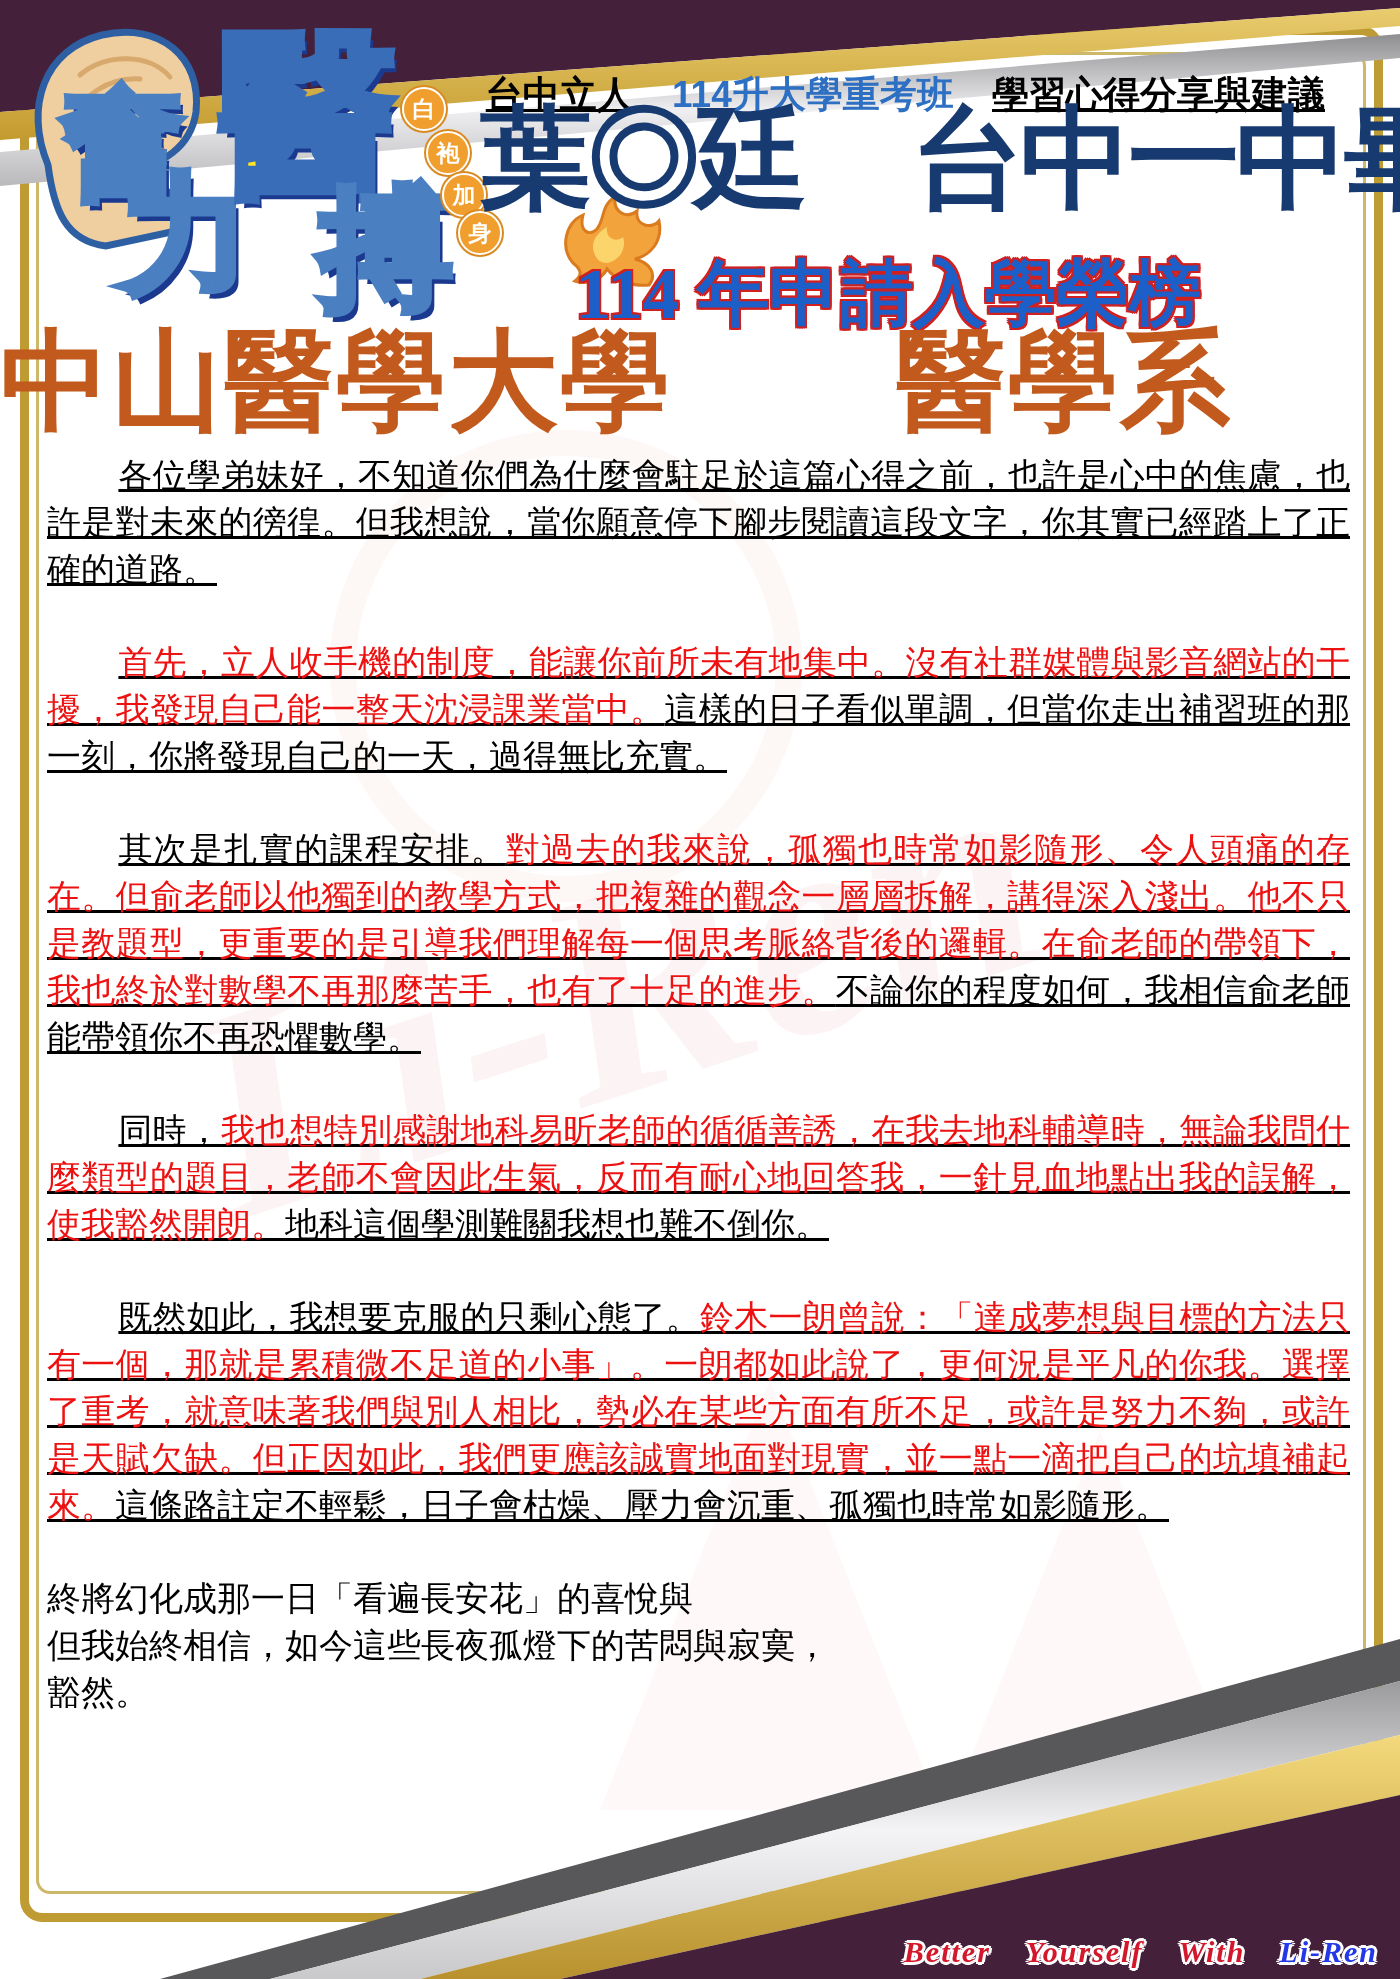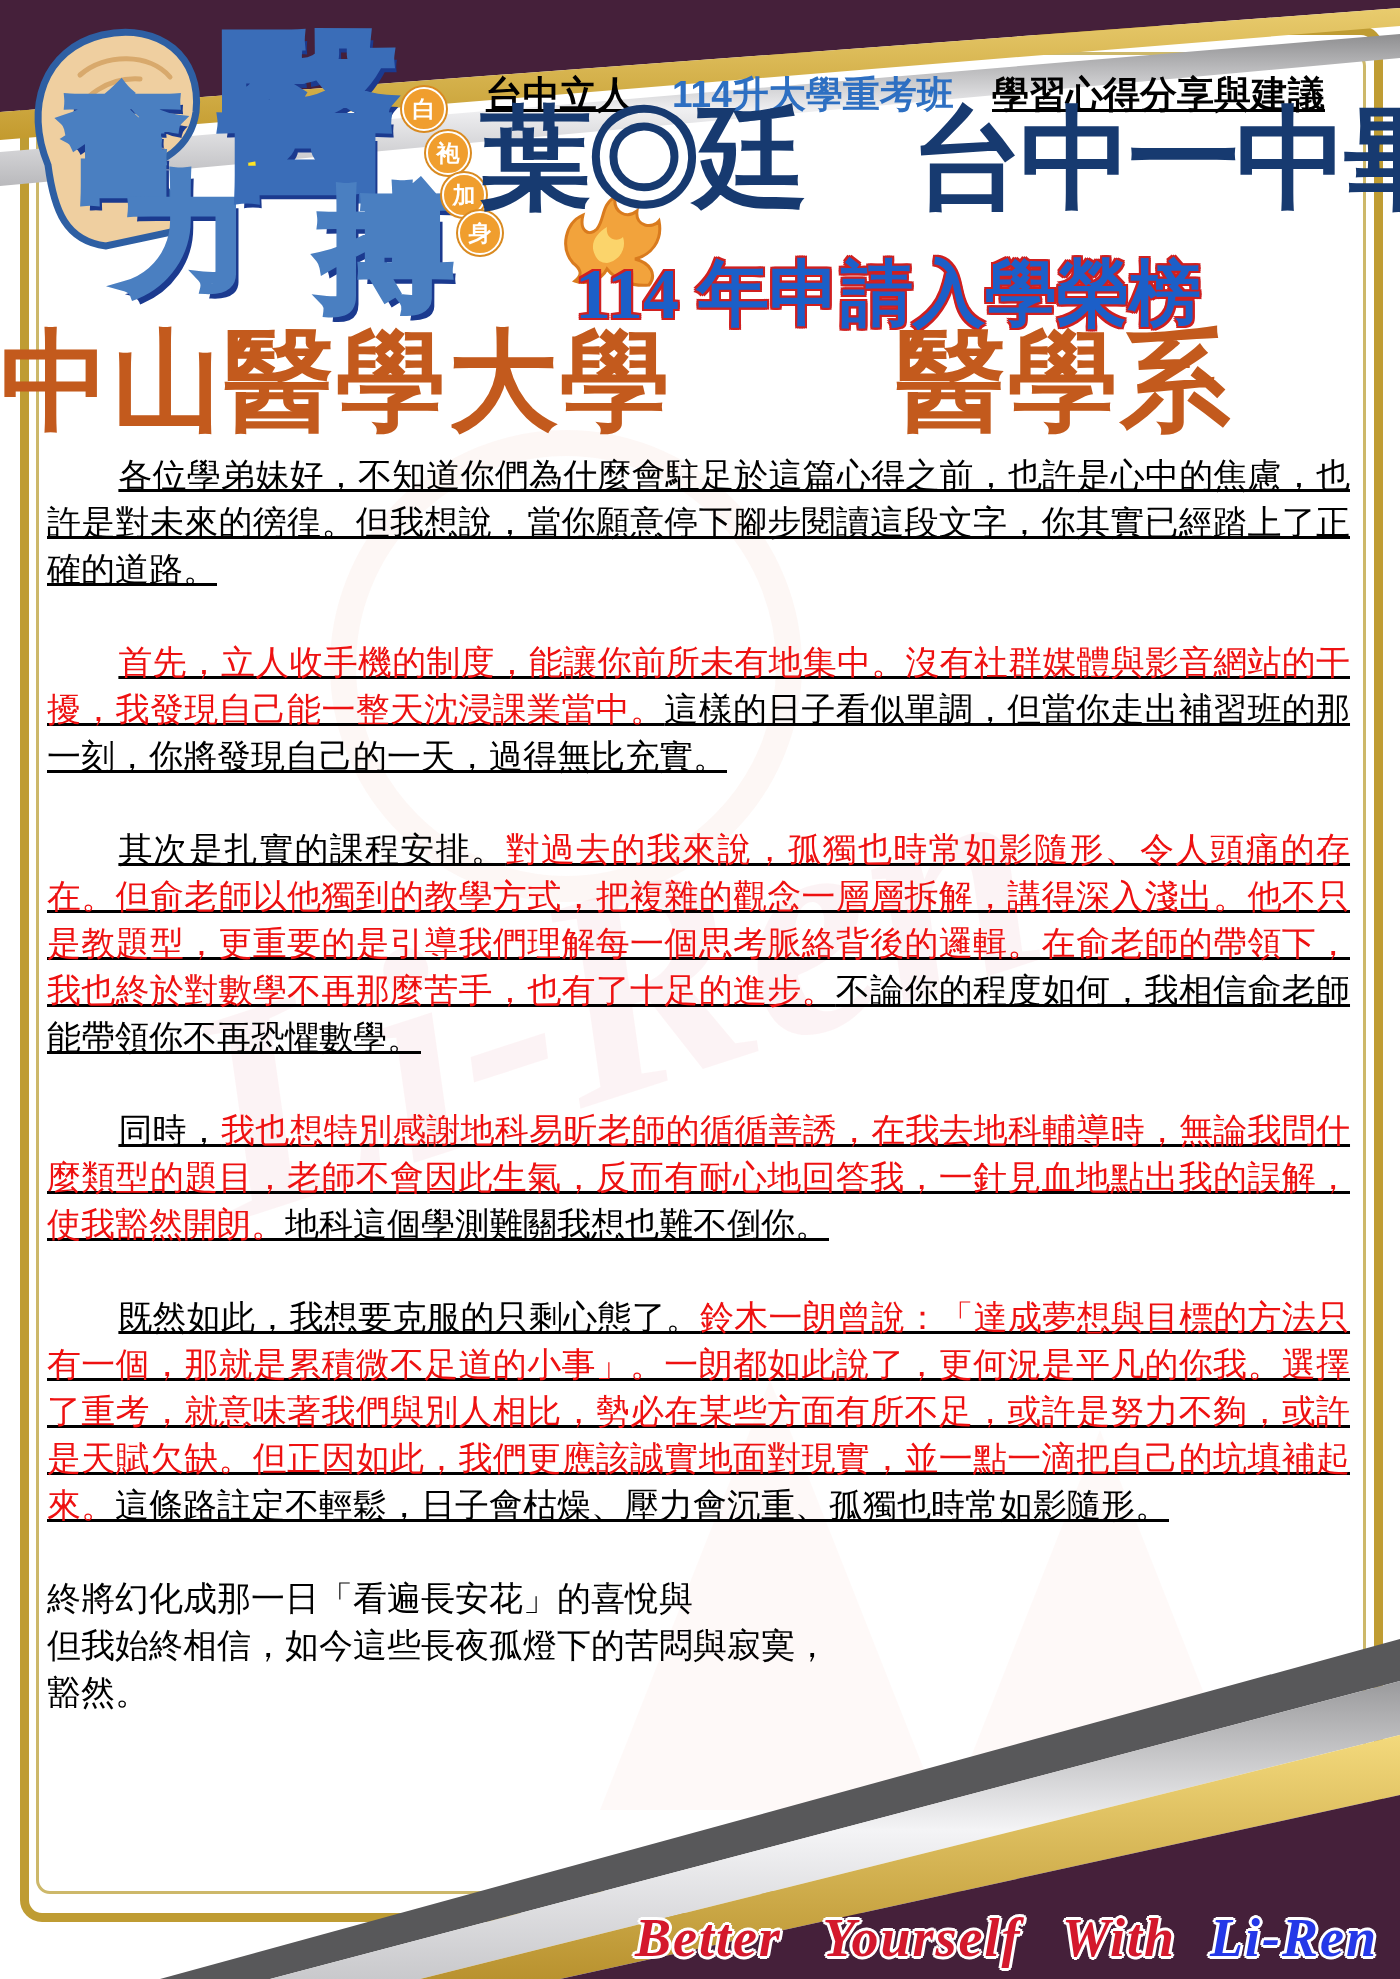--- a/index.html
+++ b/index.html
@@ -66,21 +66,21 @@
   .body-text{position:absolute;left:47px;top:452px;width:1303px;z-index:2;
              font-size:34px;line-height:47px;color:#000;text-align:justify;}
   .para{text-indent:2.1em;margin:0 0 46px 0;text-decoration:underline;}
   .para .red{color:#EE1111;}
   .para .black{color:#000;}
   .closing-line{text-indent:0;margin:0;text-align:left;}
 
   
   .bottom-deco{position:absolute;left:0;top:1629px;width:1400px;height:350px;z-index:3;pointer-events:none;}
   .footer-slogan{position:absolute;right:22px;bottom:10px;z-index:4;white-space:nowrap;
-                 font-family:"Liberation Serif",serif;font-style:italic;font-weight:bold;font-size:54px;
+                 font-family:"Liberation Serif",serif;font-style:italic;font-weight:bold;font-size:30px;
                  text-shadow:-2px -2px 0 #fff,2px -2px 0 #fff,-2px 2px 0 #fff,2px 2px 0 #fff,
                              0 3px 0 #fff,3px 0 0 #fff,-3px 0 0 #fff,0 -3px 0 #fff;}
   .footer-slogan .f-red{color:#D4182C;margin-right:34px;letter-spacing:2px;word-spacing:26px;}
   .footer-slogan .f-blue{color:#2438E8;letter-spacing:2px;}
 </style>
 </head>
 <body>
 
 <div class="page">
 

